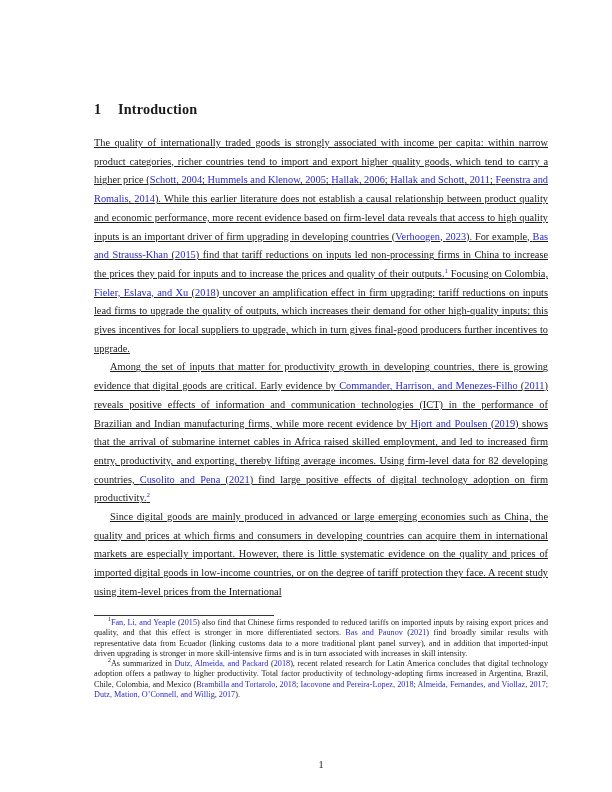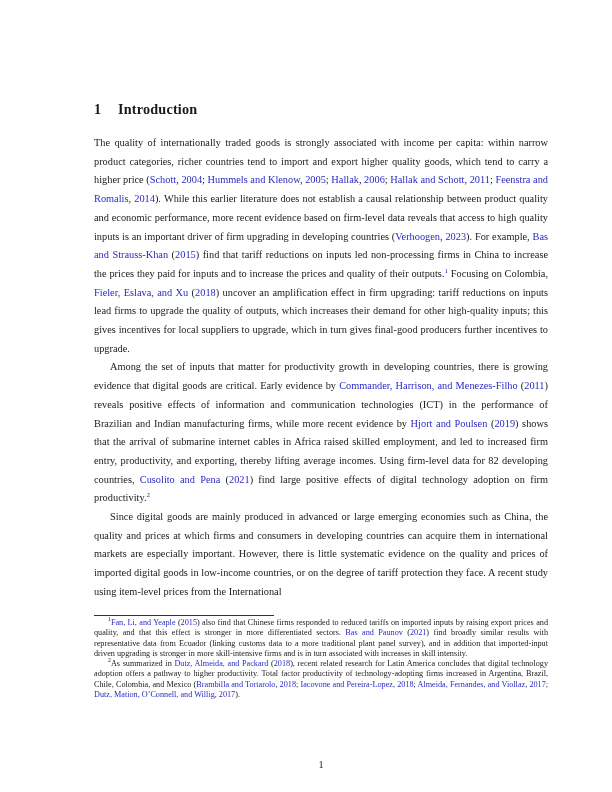--- a/index.html
+++ b/index.html
@@ -4,21 +4,21 @@
 <style>
   html, body { margin: 0; padding: 0; background: #ffffff; }
   body { width: 612px; height: 792px; position: relative; overflow: hidden;
          font-family: "DejaVu Serif", "Liberation Serif", serif; color: #1a1a1a; }
   .page { position: absolute; left: 15px; top: 0; width: 612px; height: 772px; margin-top: 25px; }
   .section-title { position: absolute; left: 79px; top: 76px; font-size: 14.2px; font-weight: bold;
                    font-family: "Liberation Serif", serif; letter-spacing: 0.2px; }
   .section-title .num { display: inline-block; width: 24px; }
   .body-text { position: absolute; left: 79px; width: 454px; top: 109px;
                font-family: "Liberation Serif", serif; font-size: 10.35px; line-height: 18.7px;
-               text-align: justify; hyphens: manual; }
+               text-align: justify; hyphens: manual; text-decoration: underline; }
   .body-text p { margin: 0; }
   .body-text p.indent { text-indent: 16px; }
   a.cite { color: #2a2ac6; text-decoration: none; }
   sup { font-size: 7px; line-height: 0; vertical-align: super; }
   .fn-rule { position: absolute; left: 79px; top: 590px; width: 180px; height: 0; border-top: 0.6px solid #333; }
   .footnotes { position: absolute; left: 79px; width: 454px; top: 593px;
                font-family: "Liberation Serif", serif; font-size: 8.2px; line-height: 10.3px; text-align: justify; }
   .footnotes p { margin: 0; text-indent: 14px; }
   .footnotes sup { font-size: 5.8px; }
   .page-number { position: absolute; left: 0; width: 612px; top: 734px; text-align: center;

